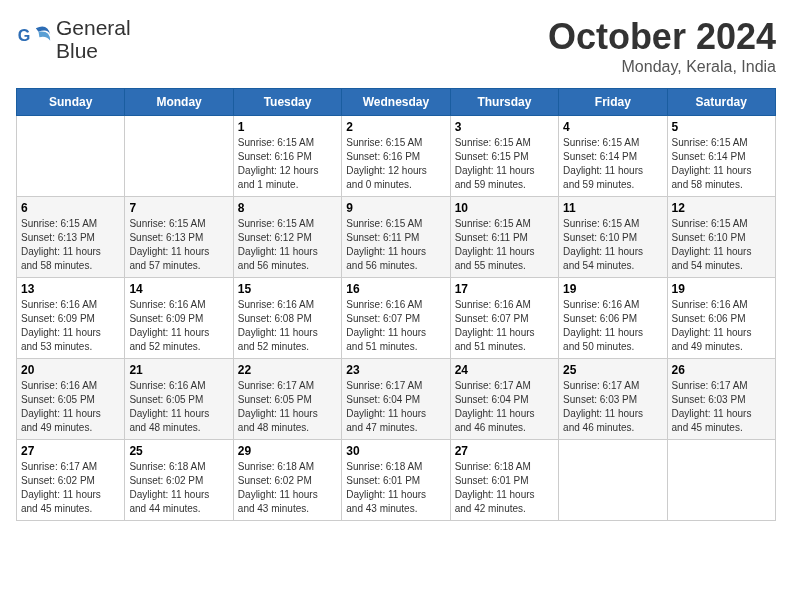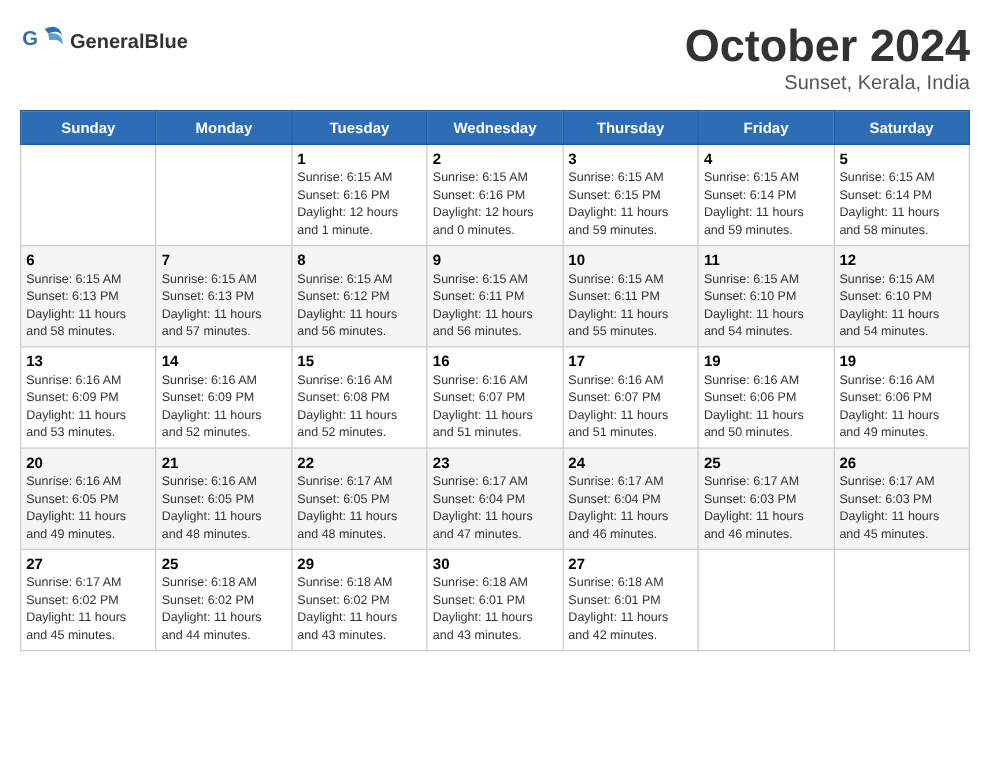--- a/index.html
+++ b/index.html
@@ -15,23 +15,23 @@
       justify-content: space-between;
       align-items: flex-start;
       margin-bottom: 12px;
     }
     .logo {
       display: flex;
       align-items: center;
     }
     .logo-text {
       display: flex;
-      flex-direction: row;
-      font-size: 16px;
-      font-weight: bold;
+      flex-direction: column;
+      font-size: 21px;
+      font-weight: normal;
       color: #333;
       line-height: 1.1;
     }
     .logo-text span:first-child { color: #333; }
     .logo-icon {
       width: 36px;
       height: 36px;
       margin-right: 4px;
     }
     .title-block {
@@ -98,21 +98,21 @@
       <path d="M22 8 Q35 2 38 15 Q35 8 25 12 Z" fill="#2d6db5"></path>
       <path d="M25 12 Q38 10 38 22 Q34 16 26 18 Z" fill="#5a9fd4"></path>
     </svg>
     <div class="logo-text">
       <span>General</span>
       <span>Blue</span>
     </div>
   </div>
   <div class="title-block">
     <h1>October 2024</h1>
-    <h2>Sunset, Kerala, India</h2>
+    <h2>Monday, Kerala, India</h2>
   </div>
 </div>
 
 <table>
   <thead>
     <tr>
     <th>Sunday</th>
         <th>Monday</th>
         <th>Tuesday</th>
         <th>Wednesday</th>

